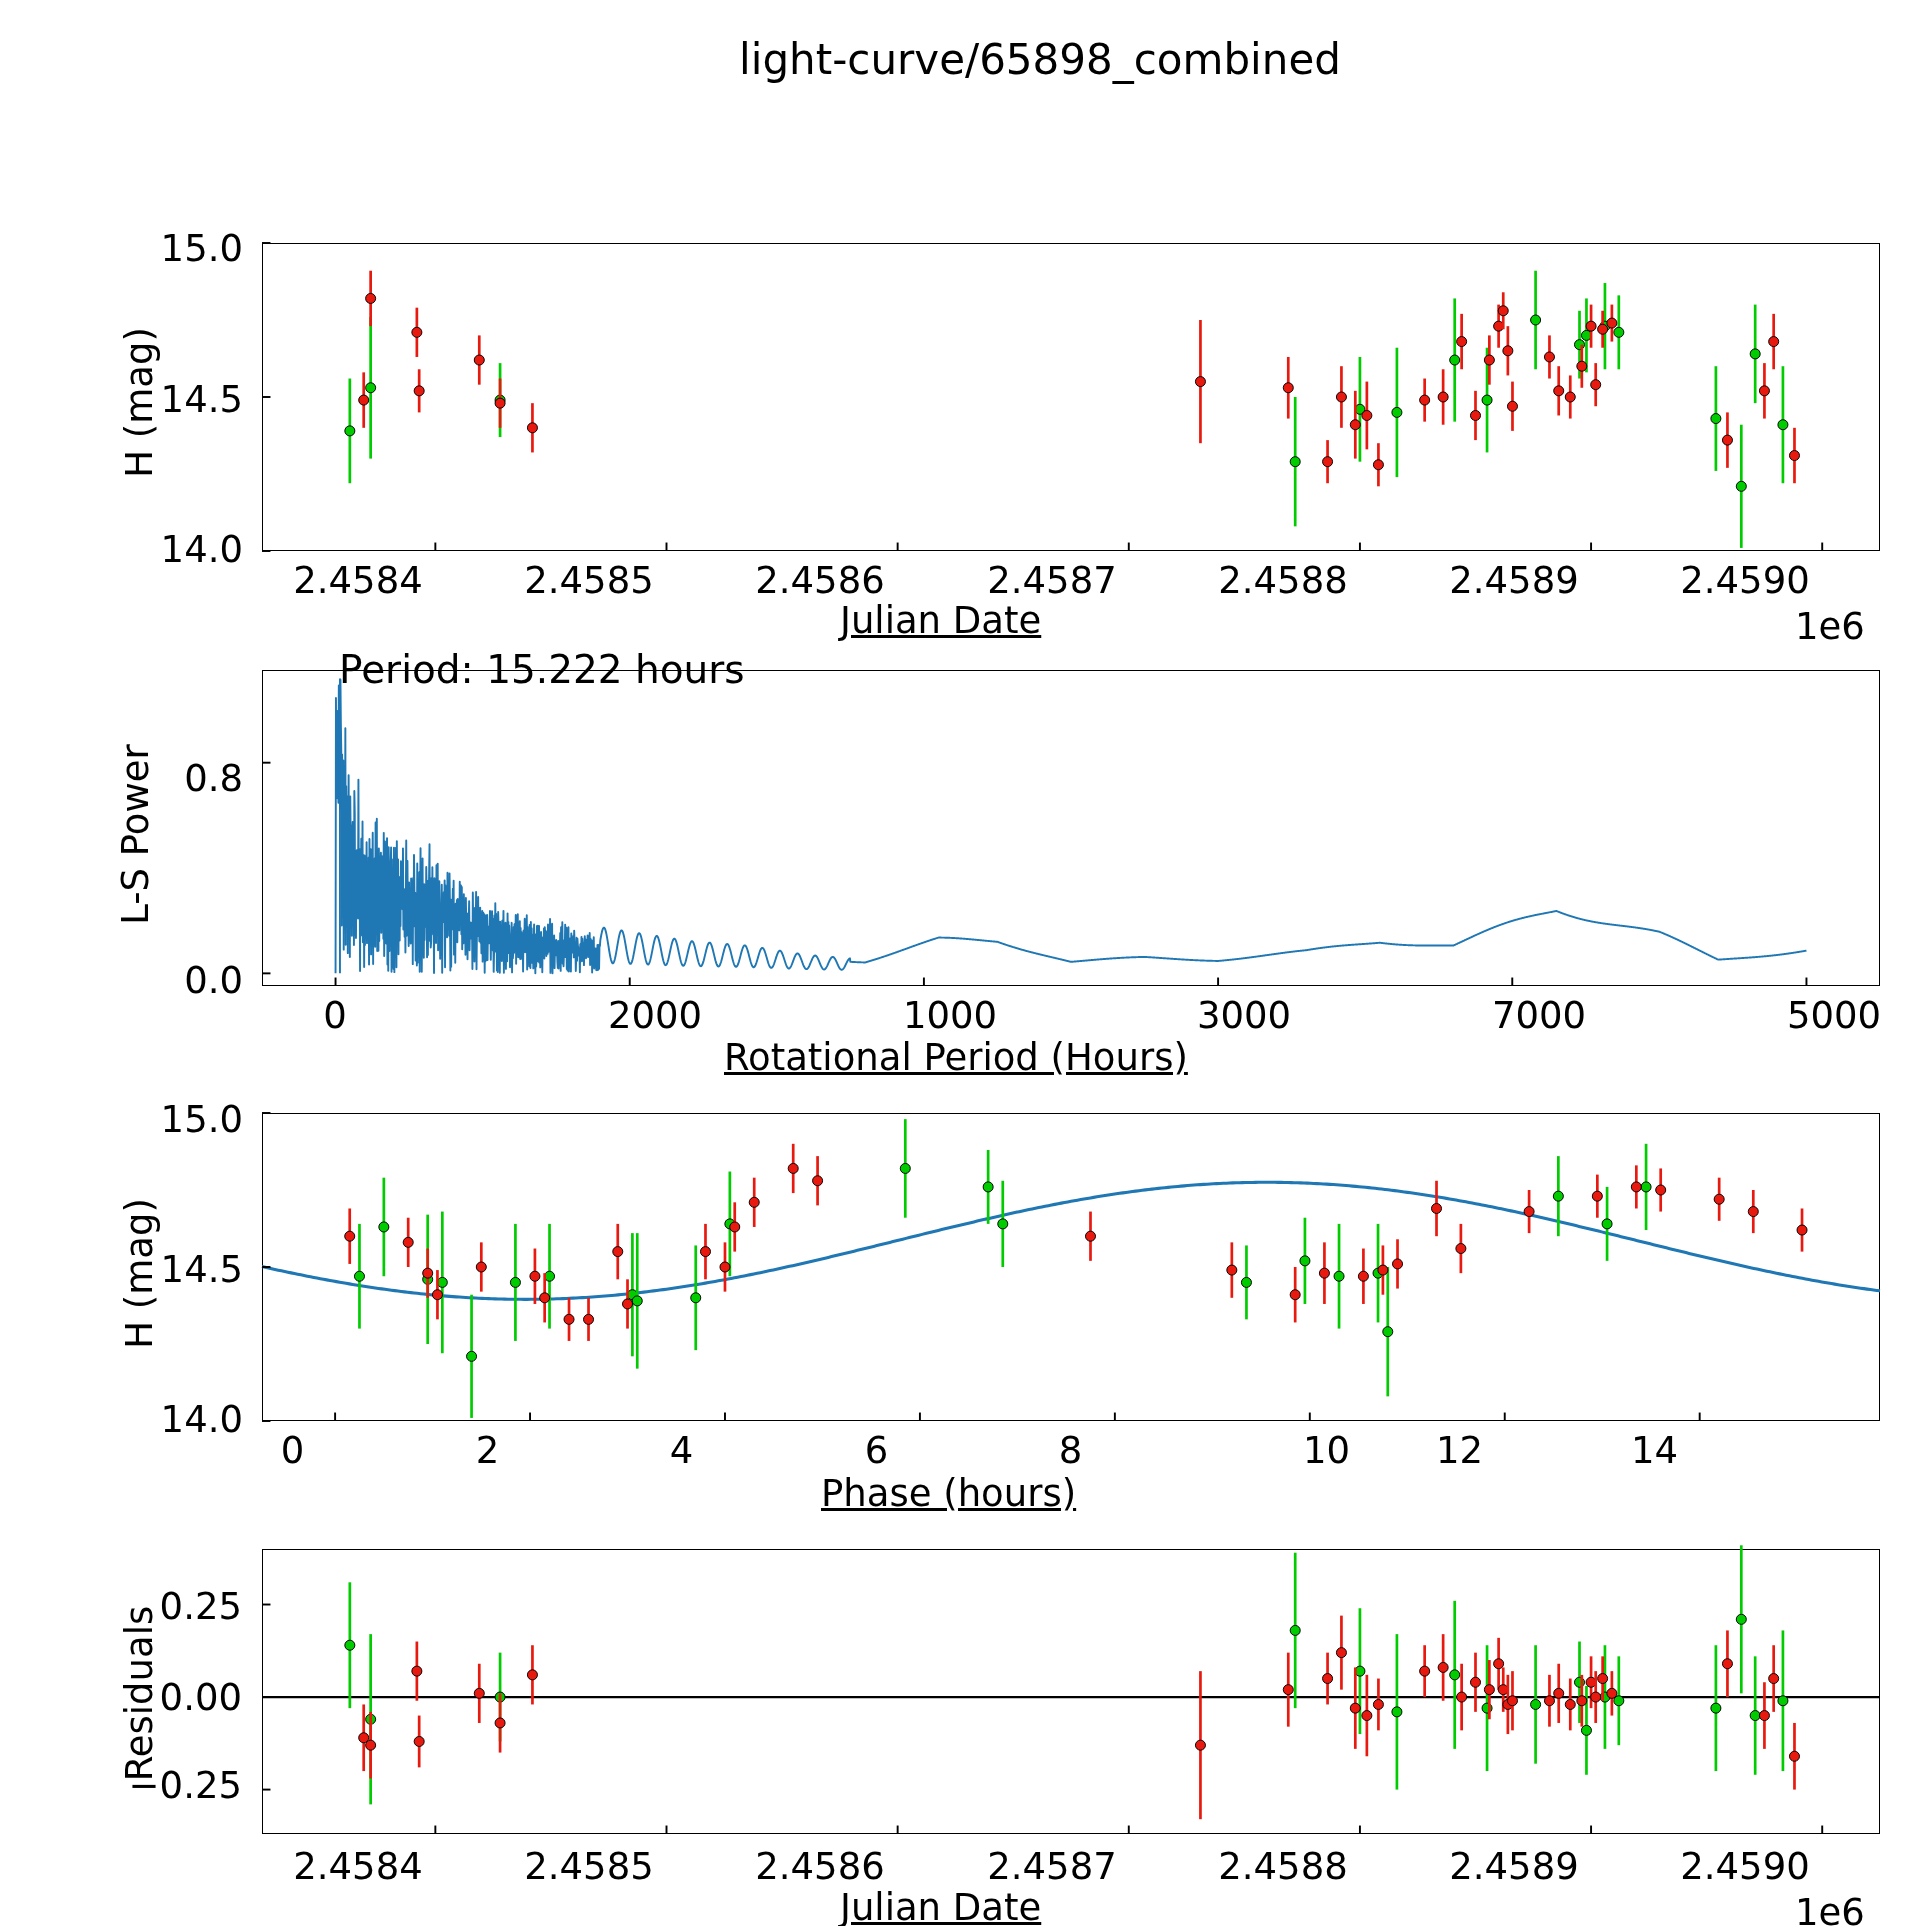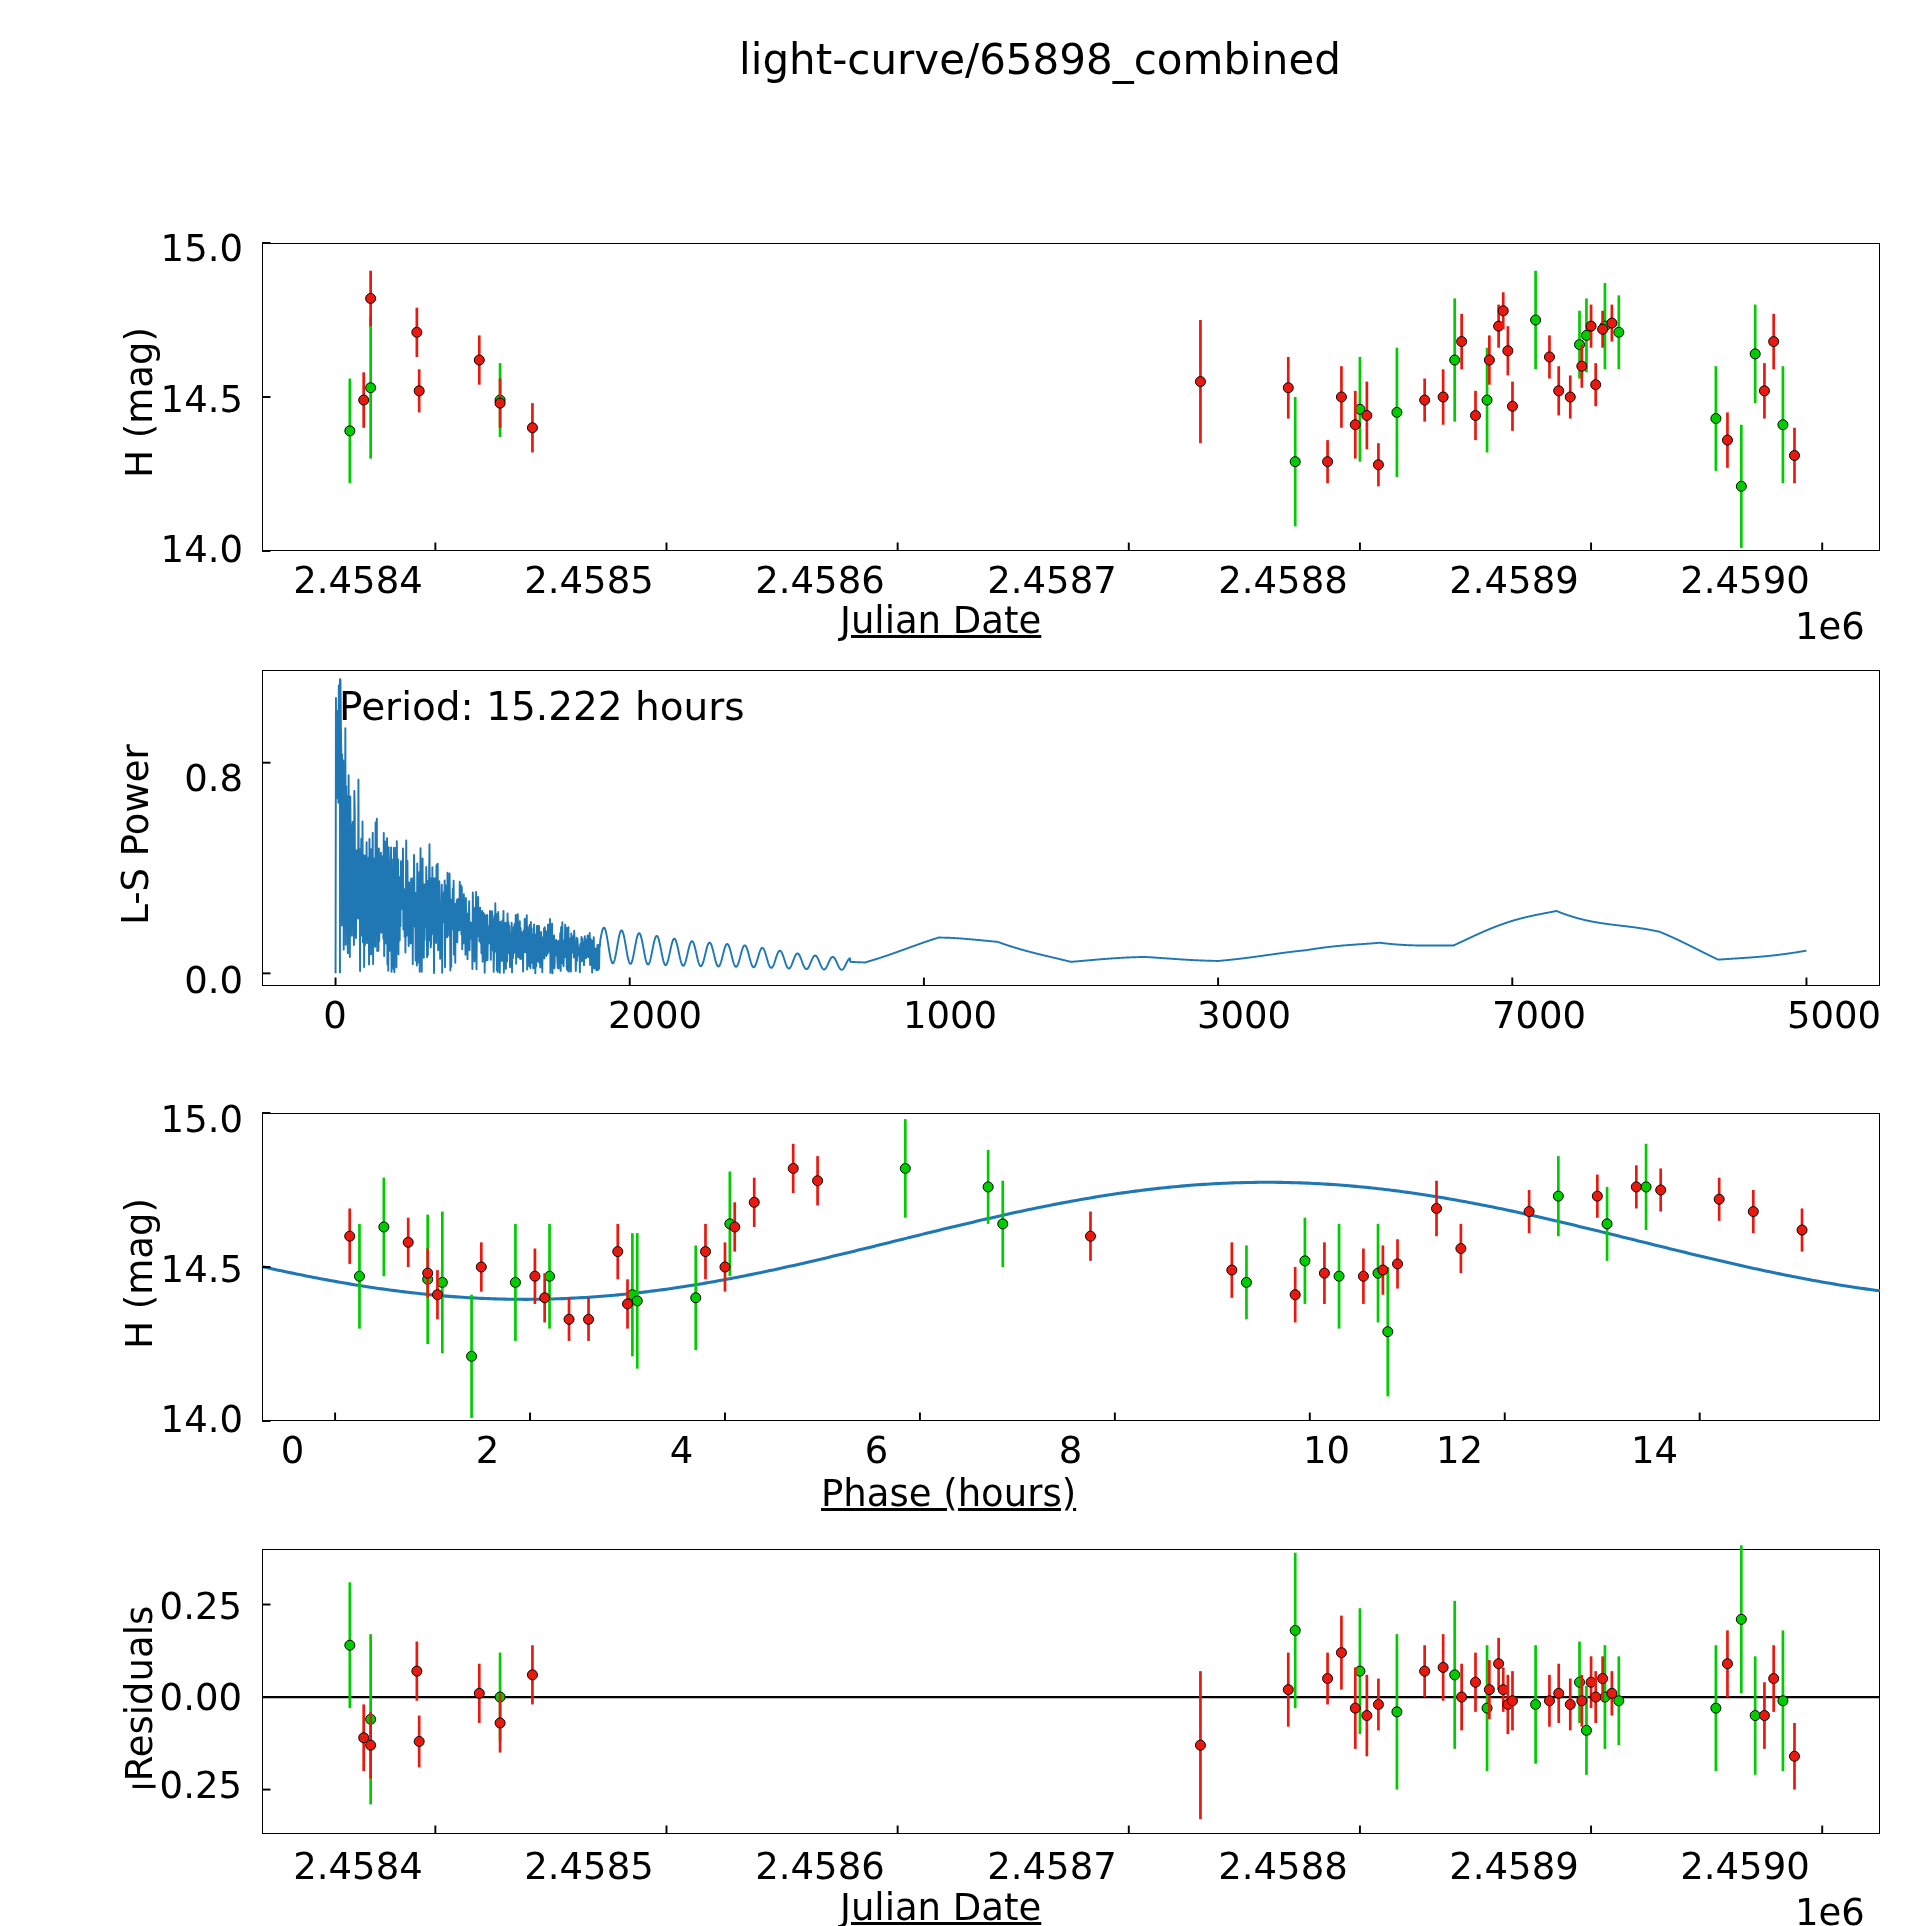--- a/index.html
+++ b/index.html
@@ -78,21 +78,20 @@
   }
   .offset-text {
     position: absolute;
     font-size: 37px;
     white-space: nowrap;
   }
   .panel-annotation {
     position: absolute;
     font-size: 39px;
     white-space: nowrap;
-    margin-top: 37px;
   }
 </style>
 </head>
 <body>
 
 <div class="figure">
 
   <div class="fig-title">light-curve/65898_combined</div>
 
   <div class="panel" id="panel1" style="left:262px; top:243px; width:1618px; height:308px;">
@@ -250,20 +249,21 @@
   <div class="panel-annotation" style="left:339px; top:647px;">Period: 15.222 hours</div>
   <div class="ylabel" style="left:-19px; top:813px; width:308px; transform:rotate(-90deg);">L-S Power</div>
   <div class="tick-label-y" style="left:127px; top:959px; width:116px;">0.0</div>
   <div class="tick-label-y" style="left:127px; top:757px; width:116px;">0.8</div>
   <div class="tick-label-x" style="left:258px; top:994px; width:154px;">0</div>
   <div class="tick-label-x" style="left:873px; top:994px; width:154px;">1000</div>
   <div class="tick-label-x" style="left:578px; top:994px; width:154px;">2000</div>
   <div class="tick-label-x" style="left:1167px; top:994px; width:154px;">3000</div>
   <div class="tick-label-x" style="left:1462px; top:994px; width:154px;">7000</div>
   <div class="tick-label-x" style="left:1757px; top:994px; width:154px;">5000</div>
+  <div class="xlabel" style="left:724px; top:1036px; width:693px;">Rotational Period (Hours)</div>
 
   <div class="panel" id="panel3" style="left:262px; top:1113px; width:1618px; height:308px;">
     <div class="axes-frame"></div>
     <svg class="plot-svg" id="svg3" viewBox="0 0 4200 800" preserveAspectRatio="none">
         <path d="M0.00 398.98 L8.40 400.84 L16.80 402.69 L25.20 404.53 L33.60 406.35 L42.00 408.16 L50.40 409.96 L58.80 411.74 L67.20 413.50 L75.60 415.26 L84.00 416.99 L92.40 418.71 L100.80 420.41 L109.20 422.10 L117.60 423.77 L126.00 425.42 L134.40 427.05 L142.80 428.67 L151.20 430.27 L159.60 431.85 L168.00 433.41 L176.40 434.95 L184.80 436.47 L193.20 437.98 L201.60 439.46 L210.00 440.92 L218.40 442.37 L226.80 443.79 L235.20 445.19 L243.60 446.57 L252.00 447.93 L260.40 449.26 L268.80 450.58 L277.20 451.87 L285.60 453.14 L294.00 454.39 L302.40 455.61 L310.80 456.81 L319.20 457.99 L327.60 459.14 L336.00 460.27 L344.40 461.38 L352.80 462.46 L361.20 463.51 L369.60 464.55 L378.00 465.55 L386.40 466.53 L394.80 467.49 L403.20 468.42 L411.60 469.33 L420.00 470.21 L428.40 471.06 L436.80 471.89 L445.20 472.69 L453.60 473.47 L462.00 474.22 L470.40 474.94 L478.80 475.63 L487.20 476.30 L495.60 476.94 L504.00 477.56 L512.40 478.14 L520.80 478.70 L529.20 479.23 L537.60 479.74 L546.00 480.21 L554.40 480.66 L562.80 481.08 L571.20 481.47 L579.60 481.84 L588.00 482.17 L596.40 482.48 L604.80 482.76 L613.20 483.01 L621.60 483.23 L630.00 483.43 L638.40 483.60 L646.80 483.73 L655.20 483.84 L663.60 483.92 L672.00 483.97 L680.40 484.00 L688.80 483.99 L697.20 483.96 L705.60 483.90 L714.00 483.81 L722.40 483.69 L730.80 483.54 L739.20 483.36 L747.60 483.16 L756.00 482.93 L764.40 482.67 L772.80 482.38 L781.20 482.06 L789.60 481.71 L798.00 481.34 L806.40 480.94 L814.80 480.51 L823.20 480.05 L831.60 479.56 L840.00 479.05 L848.40 478.51 L856.80 477.94 L865.20 477.34 L873.60 476.72 L882.00 476.07 L890.40 475.39 L898.80 474.69 L907.20 473.96 L915.60 473.20 L924.00 472.41 L932.40 471.60 L940.80 470.77 L949.20 469.90 L957.60 469.01 L966.00 468.10 L974.40 467.16 L982.80 466.19 L991.20 465.20 L999.60 464.19 L1008.00 463.15 L1016.40 462.08 L1024.80 460.99 L1033.20 459.88 L1041.60 458.74 L1050.00 457.58 L1058.40 456.39 L1066.80 455.18 L1075.20 453.95 L1083.60 452.70 L1092.00 451.42 L1100.40 450.12 L1108.80 448.80 L1117.20 447.45 L1125.60 446.09 L1134.00 444.70 L1142.40 443.29 L1150.80 441.86 L1159.20 440.41 L1167.60 438.94 L1176.00 437.45 L1184.40 435.94 L1192.80 434.41 L1201.20 432.87 L1209.60 431.30 L1218.00 429.71 L1226.40 428.11 L1234.80 426.48 L1243.20 424.84 L1251.60 423.19 L1260.00 421.51 L1268.40 419.82 L1276.80 418.11 L1285.20 416.39 L1293.60 414.65 L1302.00 412.89 L1310.40 411.12 L1318.80 409.33 L1327.20 407.53 L1335.60 405.72 L1344.00 403.89 L1352.40 402.05 L1360.80 400.19 L1369.20 398.32 L1377.60 396.44 L1386.00 394.55 L1394.40 392.65 L1402.80 390.73 L1411.20 388.80 L1419.60 386.87 L1428.00 384.92 L1436.40 382.96 L1444.80 380.99 L1453.20 379.02 L1461.60 377.03 L1470.00 375.04 L1478.40 373.04 L1486.80 371.03 L1495.20 369.01 L1503.60 366.99 L1512.00 364.96 L1520.40 362.92 L1528.80 360.88 L1537.20 358.83 L1545.60 356.78 L1554.00 354.72 L1562.40 352.66 L1570.80 350.59 L1579.20 348.52 L1587.60 346.45 L1596.00 344.38 L1604.40 342.30 L1612.80 340.22 L1621.20 338.14 L1629.60 336.06 L1638.00 333.98 L1646.40 331.89 L1654.80 329.81 L1663.20 327.73 L1671.60 325.65 L1680.00 323.57 L1688.40 321.49 L1696.80 319.41 L1705.20 317.34 L1713.60 315.26 L1722.00 313.19 L1730.40 311.13 L1738.80 309.07 L1747.20 307.01 L1755.60 304.96 L1764.00 302.91 L1772.40 300.87 L1780.80 298.83 L1789.20 296.80 L1797.60 294.78 L1806.00 292.77 L1814.40 290.76 L1822.80 288.76 L1831.20 286.76 L1839.60 284.78 L1848.00 282.80 L1856.40 280.84 L1864.80 278.88 L1873.20 276.93 L1881.60 275.00 L1890.00 273.07 L1898.40 271.16 L1906.80 269.25 L1915.20 267.36 L1923.60 265.48 L1932.00 263.62 L1940.40 261.76 L1948.80 259.92 L1957.20 258.10 L1965.60 256.28 L1974.00 254.48 L1982.40 252.70 L1990.80 250.93 L1999.20 249.18 L2007.60 247.44 L2016.00 245.71 L2024.40 244.01 L2032.80 242.32 L2041.20 240.64 L2049.60 238.99 L2058.00 237.35 L2066.40 235.73 L2074.80 234.12 L2083.20 232.54 L2091.60 230.97 L2100.00 229.43 L2108.40 227.90 L2116.80 226.39 L2125.20 224.90 L2133.60 223.44 L2142.00 221.99 L2150.40 220.56 L2158.80 219.16 L2167.20 217.77 L2175.60 216.41 L2184.00 215.07 L2192.40 213.75 L2200.80 212.45 L2209.20 211.17 L2217.60 209.92 L2226.00 208.69 L2234.40 207.48 L2242.80 206.30 L2251.20 205.14 L2259.60 204.01 L2268.00 202.90 L2276.40 201.81 L2284.80 200.75 L2293.20 199.71 L2301.60 198.69 L2310.00 197.71 L2318.40 196.74 L2326.80 195.80 L2335.20 194.89 L2343.60 194.01 L2352.00 193.15 L2360.40 192.31 L2368.80 191.50 L2377.20 190.72 L2385.60 189.97 L2394.00 189.24 L2402.40 188.54 L2410.80 187.86 L2419.20 187.21 L2427.60 186.59 L2436.00 186.00 L2444.40 185.43 L2452.80 184.90 L2461.20 184.39 L2469.60 183.90 L2478.00 183.45 L2486.40 183.02 L2494.80 182.62 L2503.20 182.25 L2511.60 181.91 L2520.00 181.59 L2528.40 181.31 L2536.80 181.05 L2545.20 180.82 L2553.60 180.62 L2562.00 180.44 L2570.40 180.30 L2578.80 180.18 L2587.20 180.09 L2595.60 180.04 L2604.00 180.00 L2612.40 180.00 L2620.80 180.03 L2629.20 180.08 L2637.60 180.17 L2646.00 180.28 L2654.40 180.42 L2662.80 180.59 L2671.20 180.79 L2679.60 181.01 L2688.00 181.27 L2696.40 181.55 L2704.80 181.86 L2713.20 182.20 L2721.60 182.57 L2730.00 182.96 L2738.40 183.38 L2746.80 183.84 L2755.20 184.31 L2763.60 184.82 L2772.00 185.36 L2780.40 185.92 L2788.80 186.51 L2797.20 187.12 L2805.60 187.77 L2814.00 188.44 L2822.40 189.14 L2830.80 189.86 L2839.20 190.61 L2847.60 191.39 L2856.00 192.19 L2864.40 193.02 L2872.80 193.88 L2881.20 194.76 L2889.60 195.67 L2898.00 196.61 L2906.40 197.56 L2914.80 198.55 L2923.20 199.56 L2931.60 200.59 L2940.00 201.65 L2948.40 202.74 L2956.80 203.84 L2965.20 204.98 L2973.60 206.13 L2982.00 207.31 L2990.40 208.52 L2998.80 209.74 L3007.20 210.99 L3015.60 212.26 L3024.00 213.56 L3032.40 214.87 L3040.80 216.21 L3049.20 217.57 L3057.60 218.95 L3066.00 220.36 L3074.40 221.78 L3082.80 223.23 L3091.20 224.69 L3099.60 226.18 L3108.00 227.68 L3116.40 229.21 L3124.80 230.75 L3133.20 232.31 L3141.60 233.89 L3150.00 235.49 L3158.40 237.11 L3166.80 238.75 L3175.20 240.40 L3183.60 242.07 L3192.00 243.76 L3200.40 245.47 L3208.80 247.19 L3217.20 248.92 L3225.60 250.68 L3234.00 252.44 L3242.40 254.22 L3250.80 256.02 L3259.20 257.83 L3267.60 259.66 L3276.00 261.50 L3284.40 263.35 L3292.80 265.21 L3301.20 267.09 L3309.60 268.98 L3318.00 270.88 L3326.40 272.79 L3334.80 274.72 L3343.20 276.65 L3351.60 278.60 L3360.00 280.55 L3368.40 282.52 L3376.80 284.49 L3385.20 286.48 L3393.60 288.47 L3402.00 290.47 L3410.40 292.47 L3418.80 294.49 L3427.20 296.51 L3435.60 298.54 L3444.00 300.58 L3452.40 302.62 L3460.80 304.66 L3469.20 306.71 L3477.60 308.77 L3486.00 310.83 L3494.40 312.90 L3502.80 314.96 L3511.20 317.04 L3519.60 319.11 L3528.00 321.19 L3536.40 323.26 L3544.80 325.35 L3553.20 327.43 L3561.60 329.51 L3570.00 331.59 L3578.40 333.68 L3586.80 335.76 L3595.20 337.84 L3603.60 339.92 L3612.00 342.00 L3620.40 344.08 L3628.80 346.15 L3637.20 348.23 L3645.60 350.29 L3654.00 352.36 L3662.40 354.42 L3670.80 356.48 L3679.20 358.53 L3687.60 360.58 L3696.00 362.63 L3704.40 364.66 L3712.80 366.69 L3721.20 368.72 L3729.60 370.74 L3738.00 372.75 L3746.40 374.75 L3754.80 376.75 L3763.20 378.73 L3771.60 380.71 L3780.00 382.68 L3788.40 384.64 L3796.80 386.59 L3805.20 388.52 L3813.60 390.45 L3822.00 392.37 L3830.40 394.28 L3838.80 396.17 L3847.20 398.05 L3855.60 399.92 L3864.00 401.78 L3872.40 403.62 L3880.80 405.45 L3889.20 407.27 L3897.60 409.07 L3906.00 410.86 L3914.40 412.63 L3922.80 414.39 L3931.20 416.14 L3939.60 417.86 L3948.00 419.57 L3956.40 421.27 L3964.80 422.94 L3973.20 424.61 L3981.60 426.25 L3990.00 427.87 L3998.40 429.48 L4006.80 431.07 L4015.20 432.64 L4023.60 434.19 L4032.00 435.72 L4040.40 437.24 L4048.80 438.73 L4057.20 440.20 L4065.60 441.66 L4074.00 443.09 L4082.40 444.50 L4090.80 445.89 L4099.20 447.26 L4107.60 448.61 L4116.00 449.93 L4124.40 451.23 L4132.80 452.51 L4141.20 453.77 L4149.60 455.01 L4158.00 456.22 L4166.40 457.41 L4174.80 458.57 L4183.20 459.71 L4191.60 460.83 L4200.00 461.93 " fill="none" stroke="#1f77b4" stroke-width="8"></path>
         <g>
           <line x1="253.01204819277106" y1="559.9999999999994" x2="253.01204819277106" y2="287.99999999999955" stroke="#00cc00" stroke-width="7"></line>
           <circle cx="253.01204819277106" cy="423.9999999999995" r="13" fill="#00cc00" stroke="#000000" stroke-width="2.5"></circle>
           <line x1="316.2650602409638" y1="423.9999999999995" x2="316.2650602409638" y2="167.99999999999932" stroke="#00cc00" stroke-width="7"></line>
           <circle cx="316.2650602409638" cy="295.9999999999994" r="13" fill="#00cc00" stroke="#000000" stroke-width="2.5"></circle>

